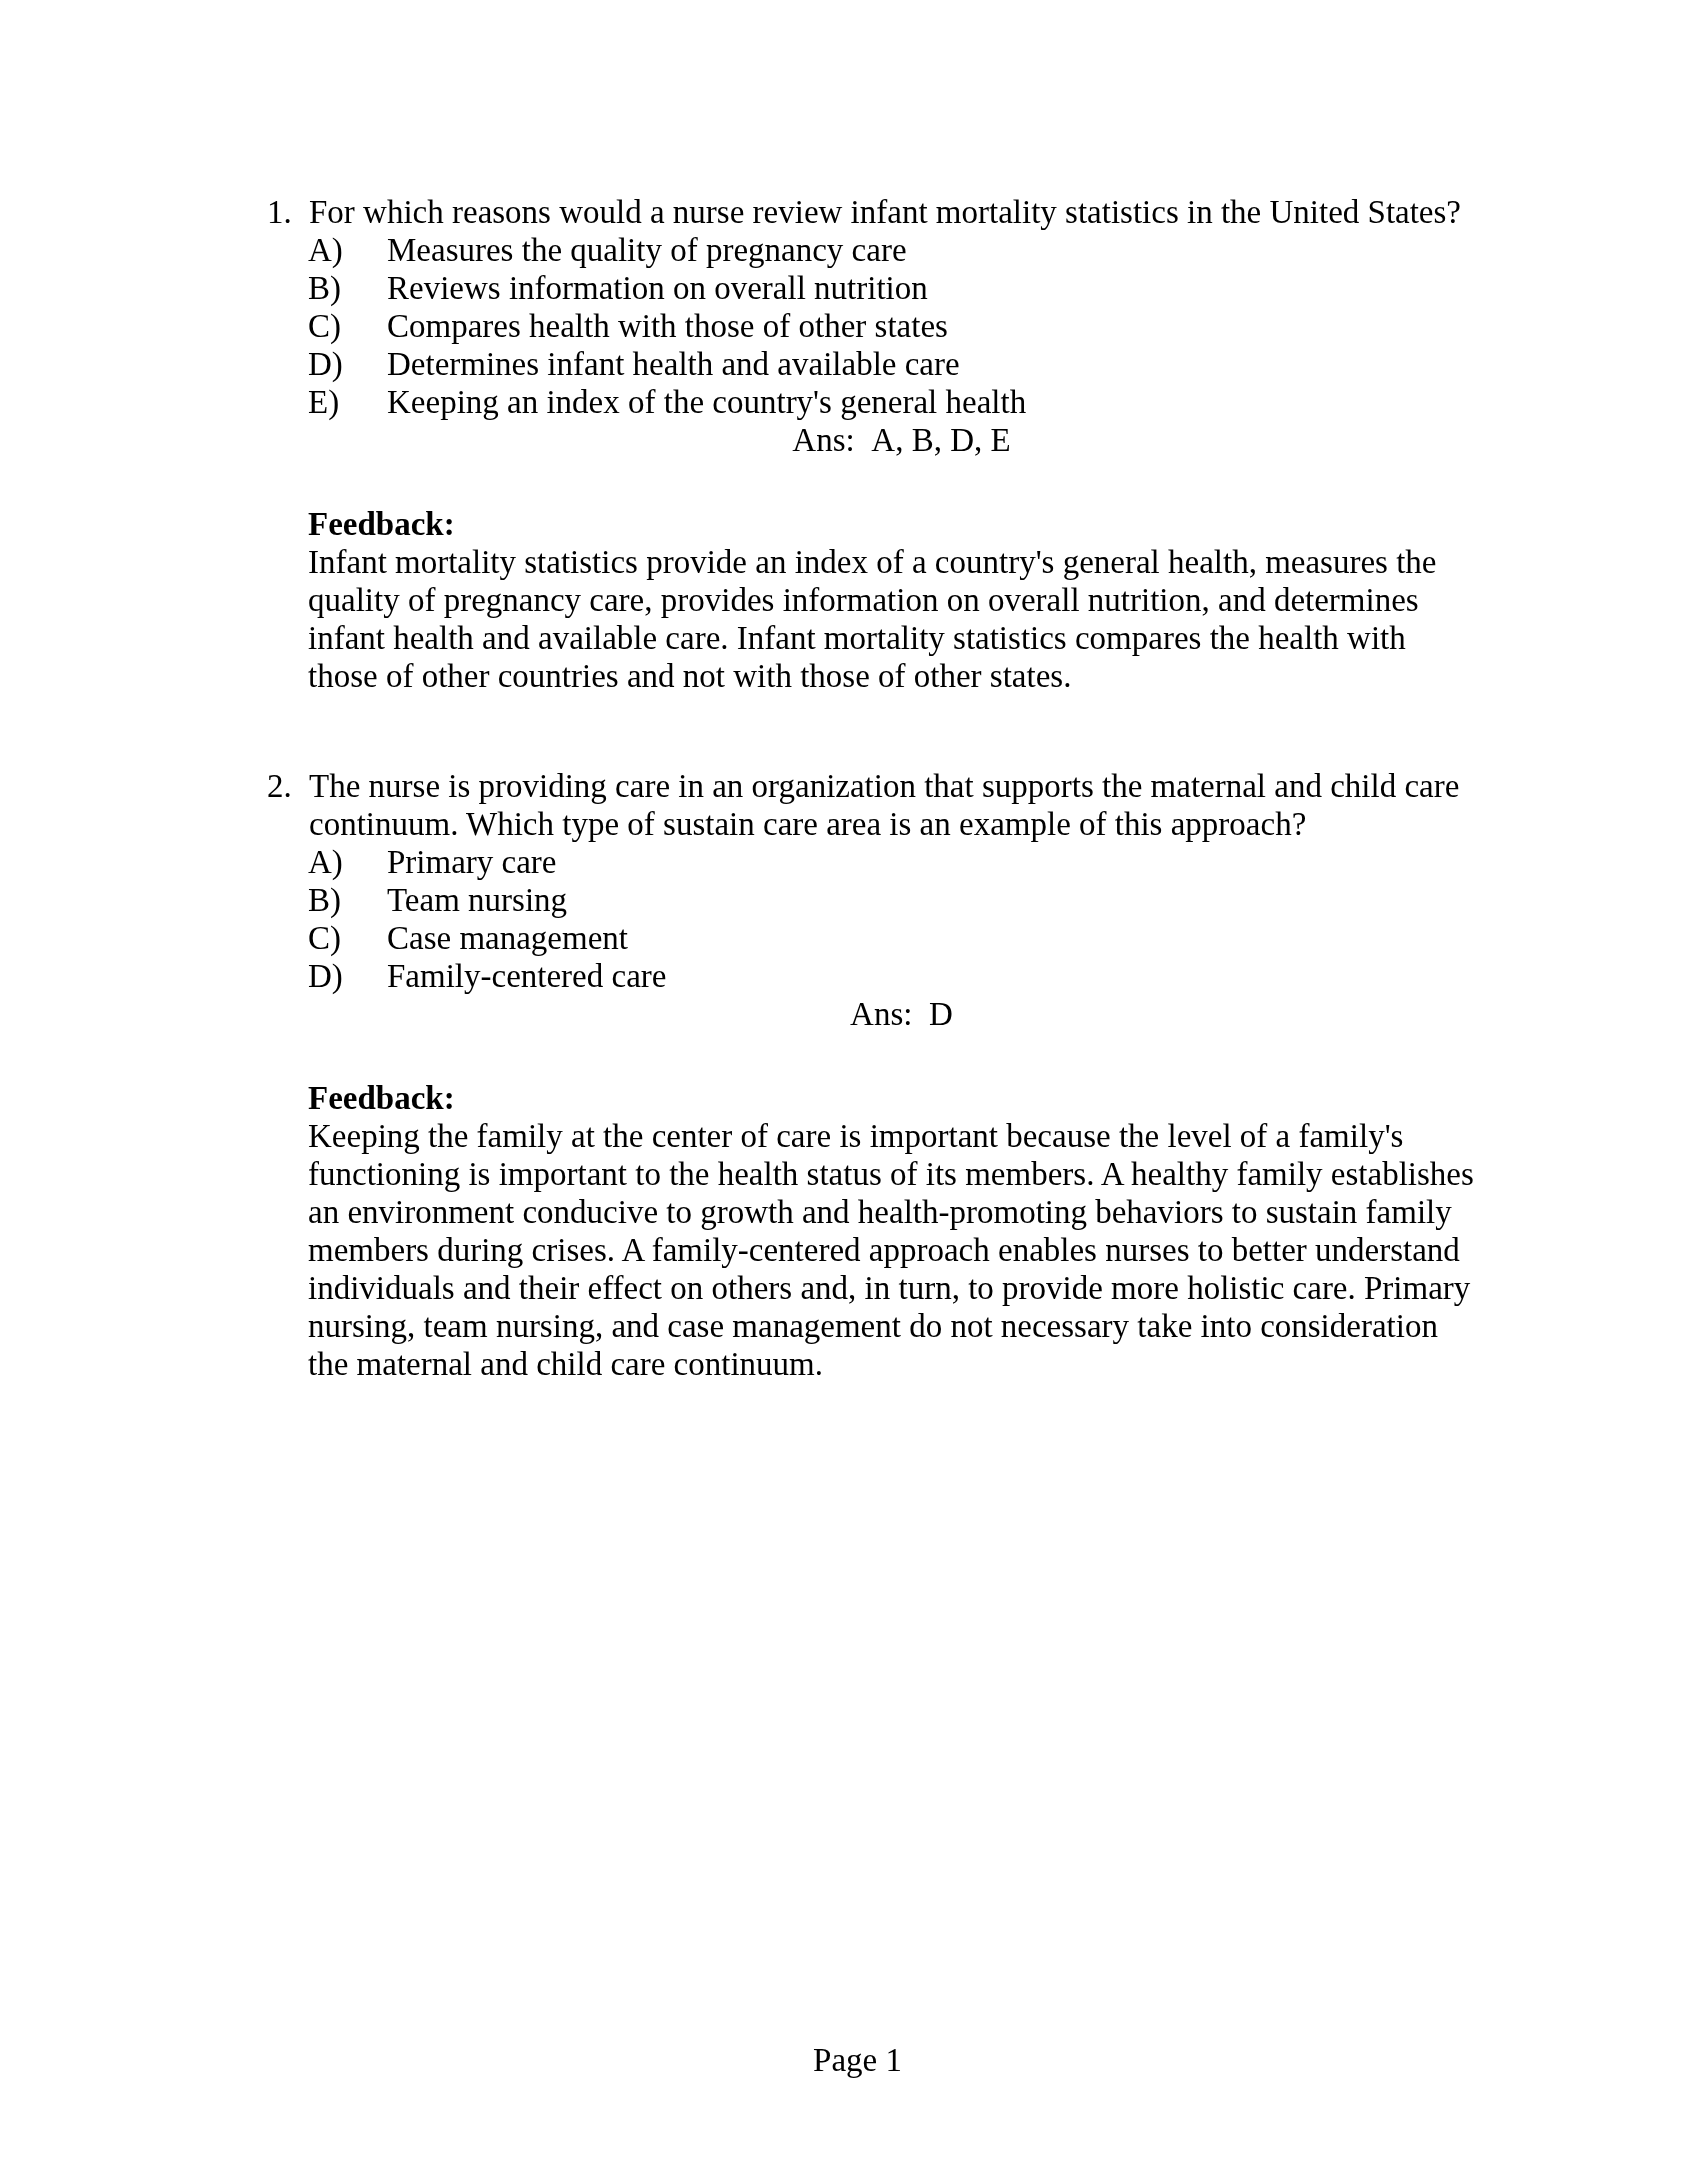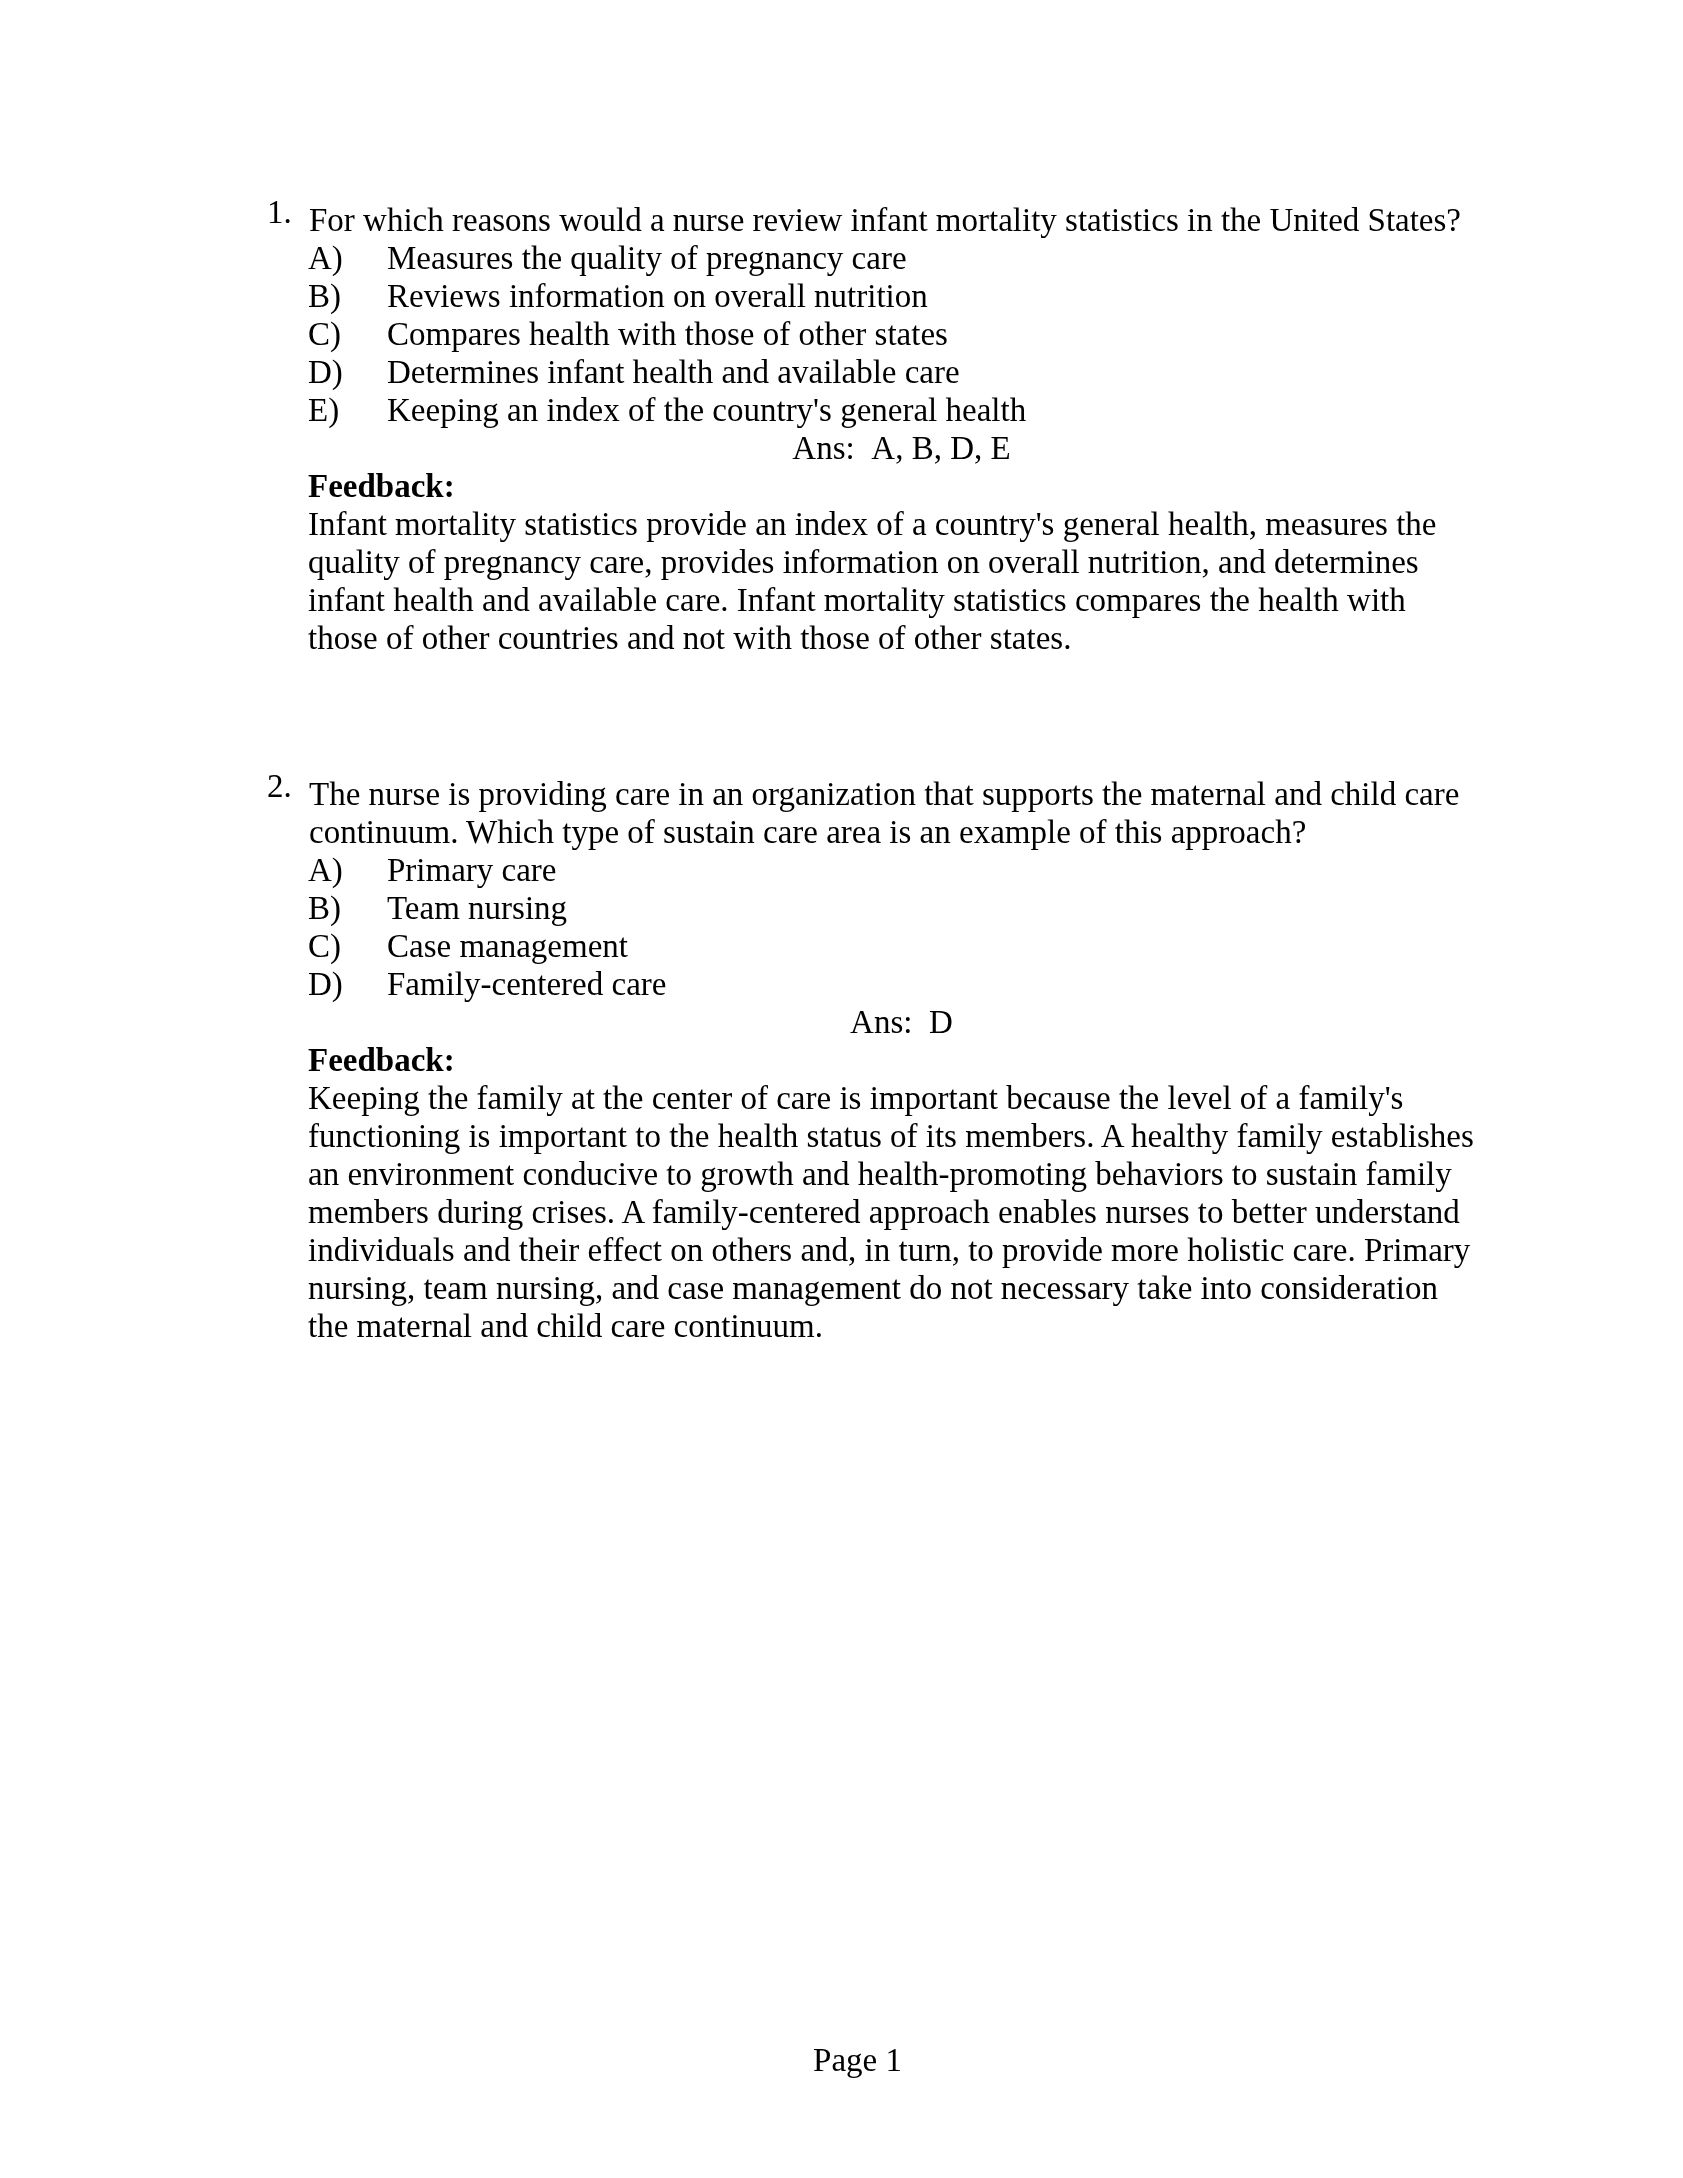--- a/index.html
+++ b/index.html
@@ -12,28 +12,28 @@
     font-family: "Liberation Serif", "DejaVu Serif", serif;
     font-size: 33px;
     line-height: 38px;
     overflow: hidden;
   }
   .question { position: absolute; left: 267px; width: 1228px; }
   .q1 { top: 193px; }
   .q2 { top: 767px; }
   .qrow { display: flex; }
   .qnum { flex: 0 0 42px; }
-  .qbody { flex: 1; min-width: 0; margin-top: 8px; }
+  .qbody { flex: 1; min-width: 0; }
   .tline { white-space: nowrap; }
   .indent { margin-left: 41px; }
   .opt { display: flex; }
   .opt-letter { flex: 0 0 79px; }
   .ans-row { display: flex; justify-content: center; }
   .ans-label { flex: 0 0 79px; }
-  .fb-label { font-weight: bold; }
+  .fb-label { font-weight: bold; margin-top: 46px; }
   .footer {
     position: absolute;
     top: 2041px;
     left: 16px;
     width: 100%;
     text-align: center;
   }
 </style>
 </head>
 <body>

